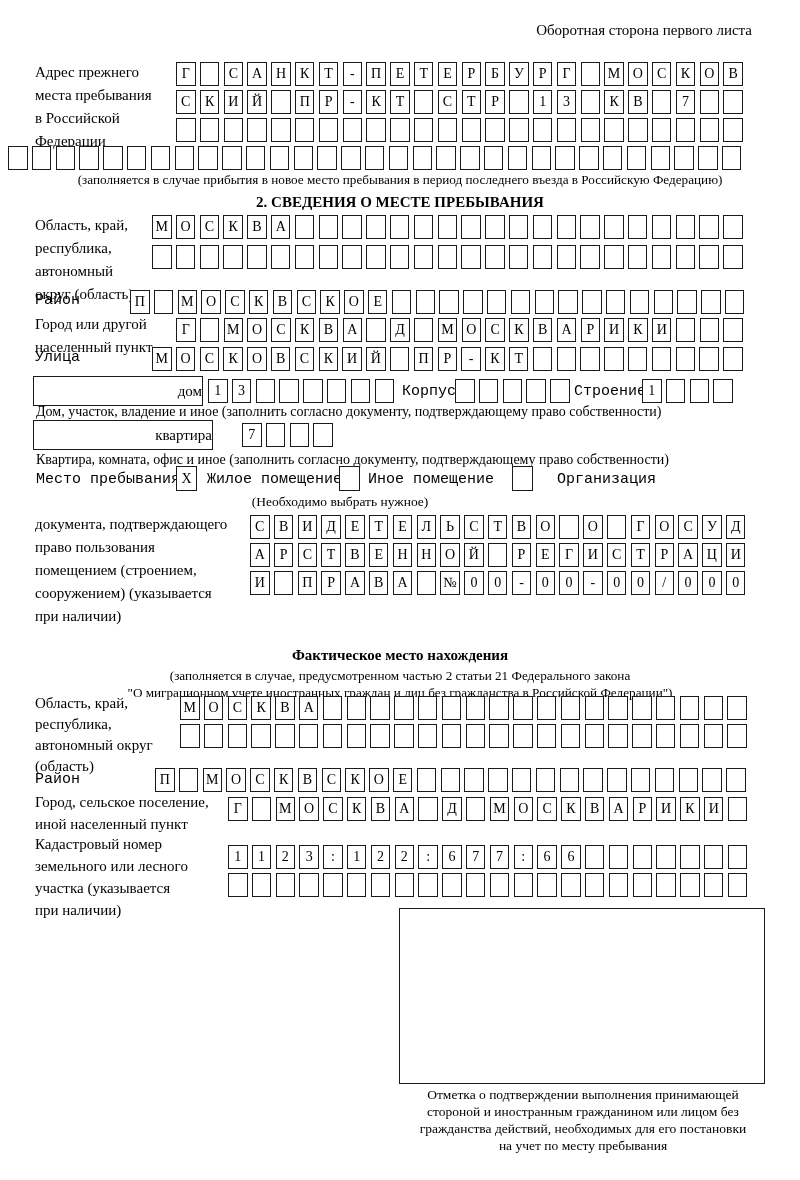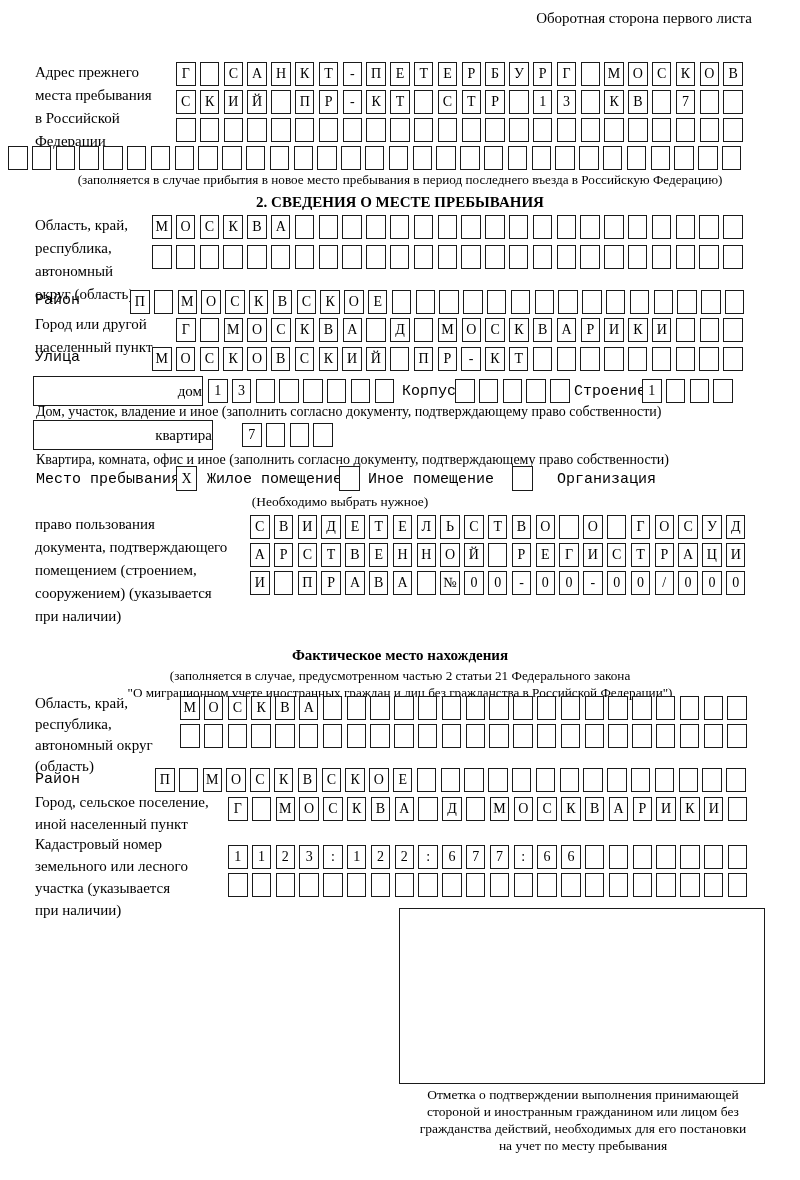--- a/index.html
+++ b/index.html
@@ -1,18 +1,18 @@
 <!DOCTYPE html>
 <html><head>
 <meta charset="utf-8">
 <style>
   html,body{margin:0;padding:0;background:#fff;}
   .page{position:relative;width:800px;height:1180px;background:#fff;overflow:hidden;
         font-family:"Liberation Serif","DejaVu Serif",serif;color:#000;}
-  .title-note{position:absolute;top:10px;right:48px;font-size:15px;margin-left:8px;}
+  .title-note{position:absolute;top:22px;right:48px;font-size:15px;margin-left:8px;}
   .lbl{position:absolute;font-size:15px;line-height:23px;white-space:nowrap;}
   .lbl.lh21 div{line-height:21px;}
   .lbl.lh22 div{line-height:22px;}
   .cellrow{position:absolute;display:flex;gap:4.3px;}
   .cell{flex:none;width:19.5px;height:24px;border:1.8px solid #1a1a1a;box-sizing:border-box;
         display:flex;align-items:center;justify-content:center;
         font-size:14px;line-height:1;background:#fff;}
   .widebox{position:absolute;border:1.8px solid #1a1a1a;box-sizing:border-box;
            display:flex;align-items:center;justify-content:flex-end;font-size:15px;background:#fff;}
   .inline-lbl{position:absolute;font-size:15px;white-space:nowrap;font-family:Liberation Mono, monospace;}
@@ -349,22 +349,22 @@
   <div class="inline-lbl" style="left:36px;top:471px">Место пребывания:</div>
   <div class="chk" style="left:176px;top:466px">X</div>
   <div class="inline-lbl" style="left:207px;top:471px">Жилое помещение</div>
   <div class="chk" style="left:339px;top:466px"></div>
   <div class="inline-lbl" style="left:368px;top:471px">Иное помещение</div>
   <div class="chk" style="left:512px;top:466px"></div>
   <div class="inline-lbl" style="left:557px;top:471px">Организация</div>
   <div class="note-center" style="left:140px;width:400px;top:494px;font-size:13.5px">(Необходимо выбрать нужное)</div>
 
   <div class="lbl" style="left:35px;top:513px">
+      <div>документа, подтверждающего</div>
       <div>право пользования</div>
-      <div>документа, подтверждающего</div>
       <div>помещением (строением,</div>
       <div>сооружением) (указывается</div>
       <div>при наличии)</div>
     </div>
   <div class="cellrow" style="left:250px;top:515px">
       <div class="cell">С</div>
       <div class="cell">В</div>
       <div class="cell">И</div>
       <div class="cell">Д</div>
       <div class="cell">Е</div>

